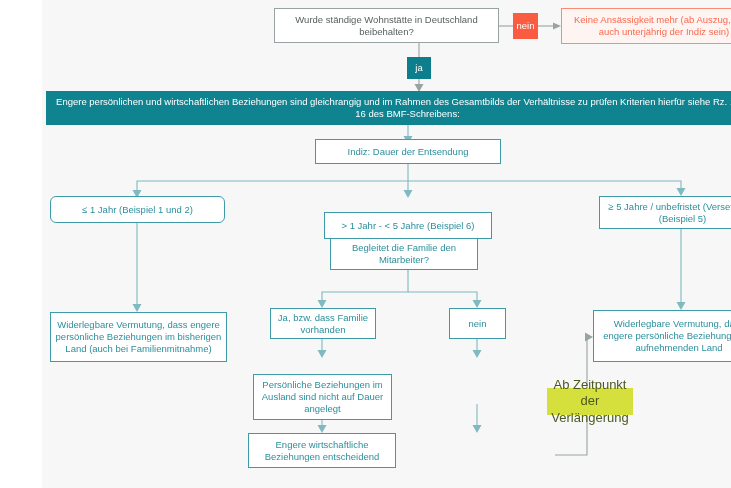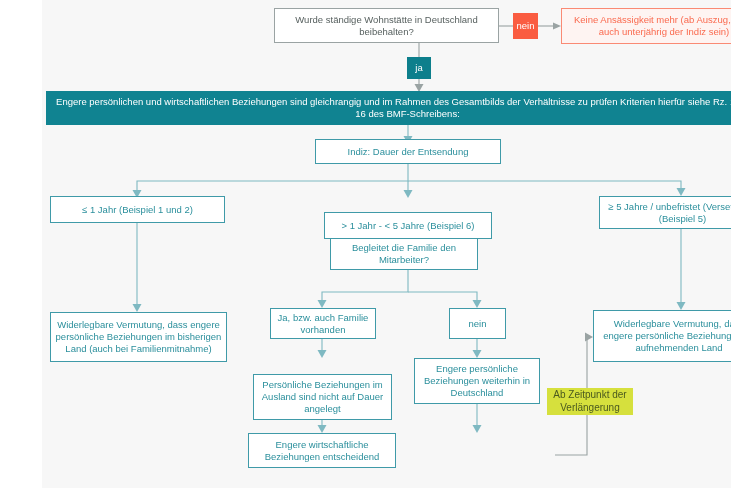--- a/index.html
+++ b/index.html
@@ -70,21 +70,21 @@
     border: 1px solid #108391;
     color: #ffffff;
     font-size: 9.5px;
     padding: 4px 8px;
   }
   
   .n-yellow {
     background: #d6e03d;
     border: 1px solid #d6e03d;
     color: #4b5a1f;
-    font-size: 10px;
+    font-size: 13px;
     padding: 2px 4px;
   }
   svg#wires {
     position: absolute;
     left: 0;
     top: 0;
     width: 731px;
     height: 488px;
     pointer-events: none;
   }
@@ -172,37 +172,36 @@
   <div class="node n-red-fill" style="left:471px; top:13px; width:25px; height:26px;">nein</div>
 
   <div class="node n-red-out" style="left:519px; top:8px; width:206px; height:36px;">Keine Ansässigkeit mehr (ab Auszug, kann auch unterjährig der Indiz sein)</div>
 
   <div class="node n-teal-fill" style="left:365px; top:57px; width:24px; height:22px;">ja</div>
 
   <div class="node n-banner" style="left:4px; top:91px; width:723px; height:34px;">Engere persönlichen und wirtschaftlichen Beziehungen sind gleichrangig und im Rahmen des Gesamtbilds der Verhältnisse zu prüfen Kriterien hierfür siehe Rz. 15 und 16 des BMF-Schreibens:</div>
 
   <div class="node n-teal" style="left:273px; top:139px; width:186px; height:25px;">Indiz: Dauer der Entsendung</div>
 
-  <div class="node n-teal" style="left:8px; top:196px; width:175px; height:27px;">≤ 1 Jahr (Beispiel 1 und 2)</div>
+  <div class="node n-teal" style="left:8px; top:196px; width:175px; height:27px;border-radius:6px;">≤ 1 Jahr (Beispiel 1 und 2)</div>
 
   <div class="node n-teal" style="left:282px; top:212px; width:168px; height:27px;">&gt; 1 Jahr - &lt; 5 Jahre (Beispiel 6)</div>
 
   <div class="node n-teal" style="left:557px; top:196px; width:167px; height:33px;">≥ 5 Jahre / unbefristet (Versetzung) (Beispiel 5)</div>
 
   <div class="node n-teal" style="left:288px; top:238px; width:148px; height:32px;">Begleitet die Familie den Mitarbeiter?</div>
 
-  <div class="node n-teal" style="left:228px; top:308px; width:106px; height:31px;">Ja, bzw. auch Familie vorhanden</div>
+  <div class="node n-teal" style="left:228px; top:308px; width:106px; height:31px;">Ja, bzw. dass Familie vorhanden</div>
 
   <div class="node n-teal" style="left:407px; top:308px; width:57px; height:31px;">nein</div>
 
   <div class="node n-teal" style="left:8px; top:312px; width:177px; height:50px;">Widerlegbare Vermutung, dass engere persönliche Beziehungen im bisherigen Land (auch bei Familienmitnahme)</div>
 
   <div class="node n-teal" style="left:211px; top:374px; width:139px; height:46px;">Persönliche Beziehungen im Ausland sind nicht auf Dauer angelegt</div>
 
-  <div class="node n-teal" style="left:372px; top:358px; width:126px; height:46px;">Engere persönliche Beziehungen weiterhin in Deutschland</div>
 
   <div class="node n-teal" style="left:551px; top:310px; width:172px; height:52px;">Widerlegbare Vermutung, dass engere persönliche Beziehungen im aufnehmenden Land</div>
 
   <div class="node n-yellow" style="left:505px; top:388px; width:86px; height:27px;">Ab Zeitpunkt der Verlängerung</div>
 
   <div class="node n-teal" style="left:206px; top:433px; width:148px; height:35px;">Engere wirtschaftliche Beziehungen entscheidend</div>
 
 
 </div>
 

